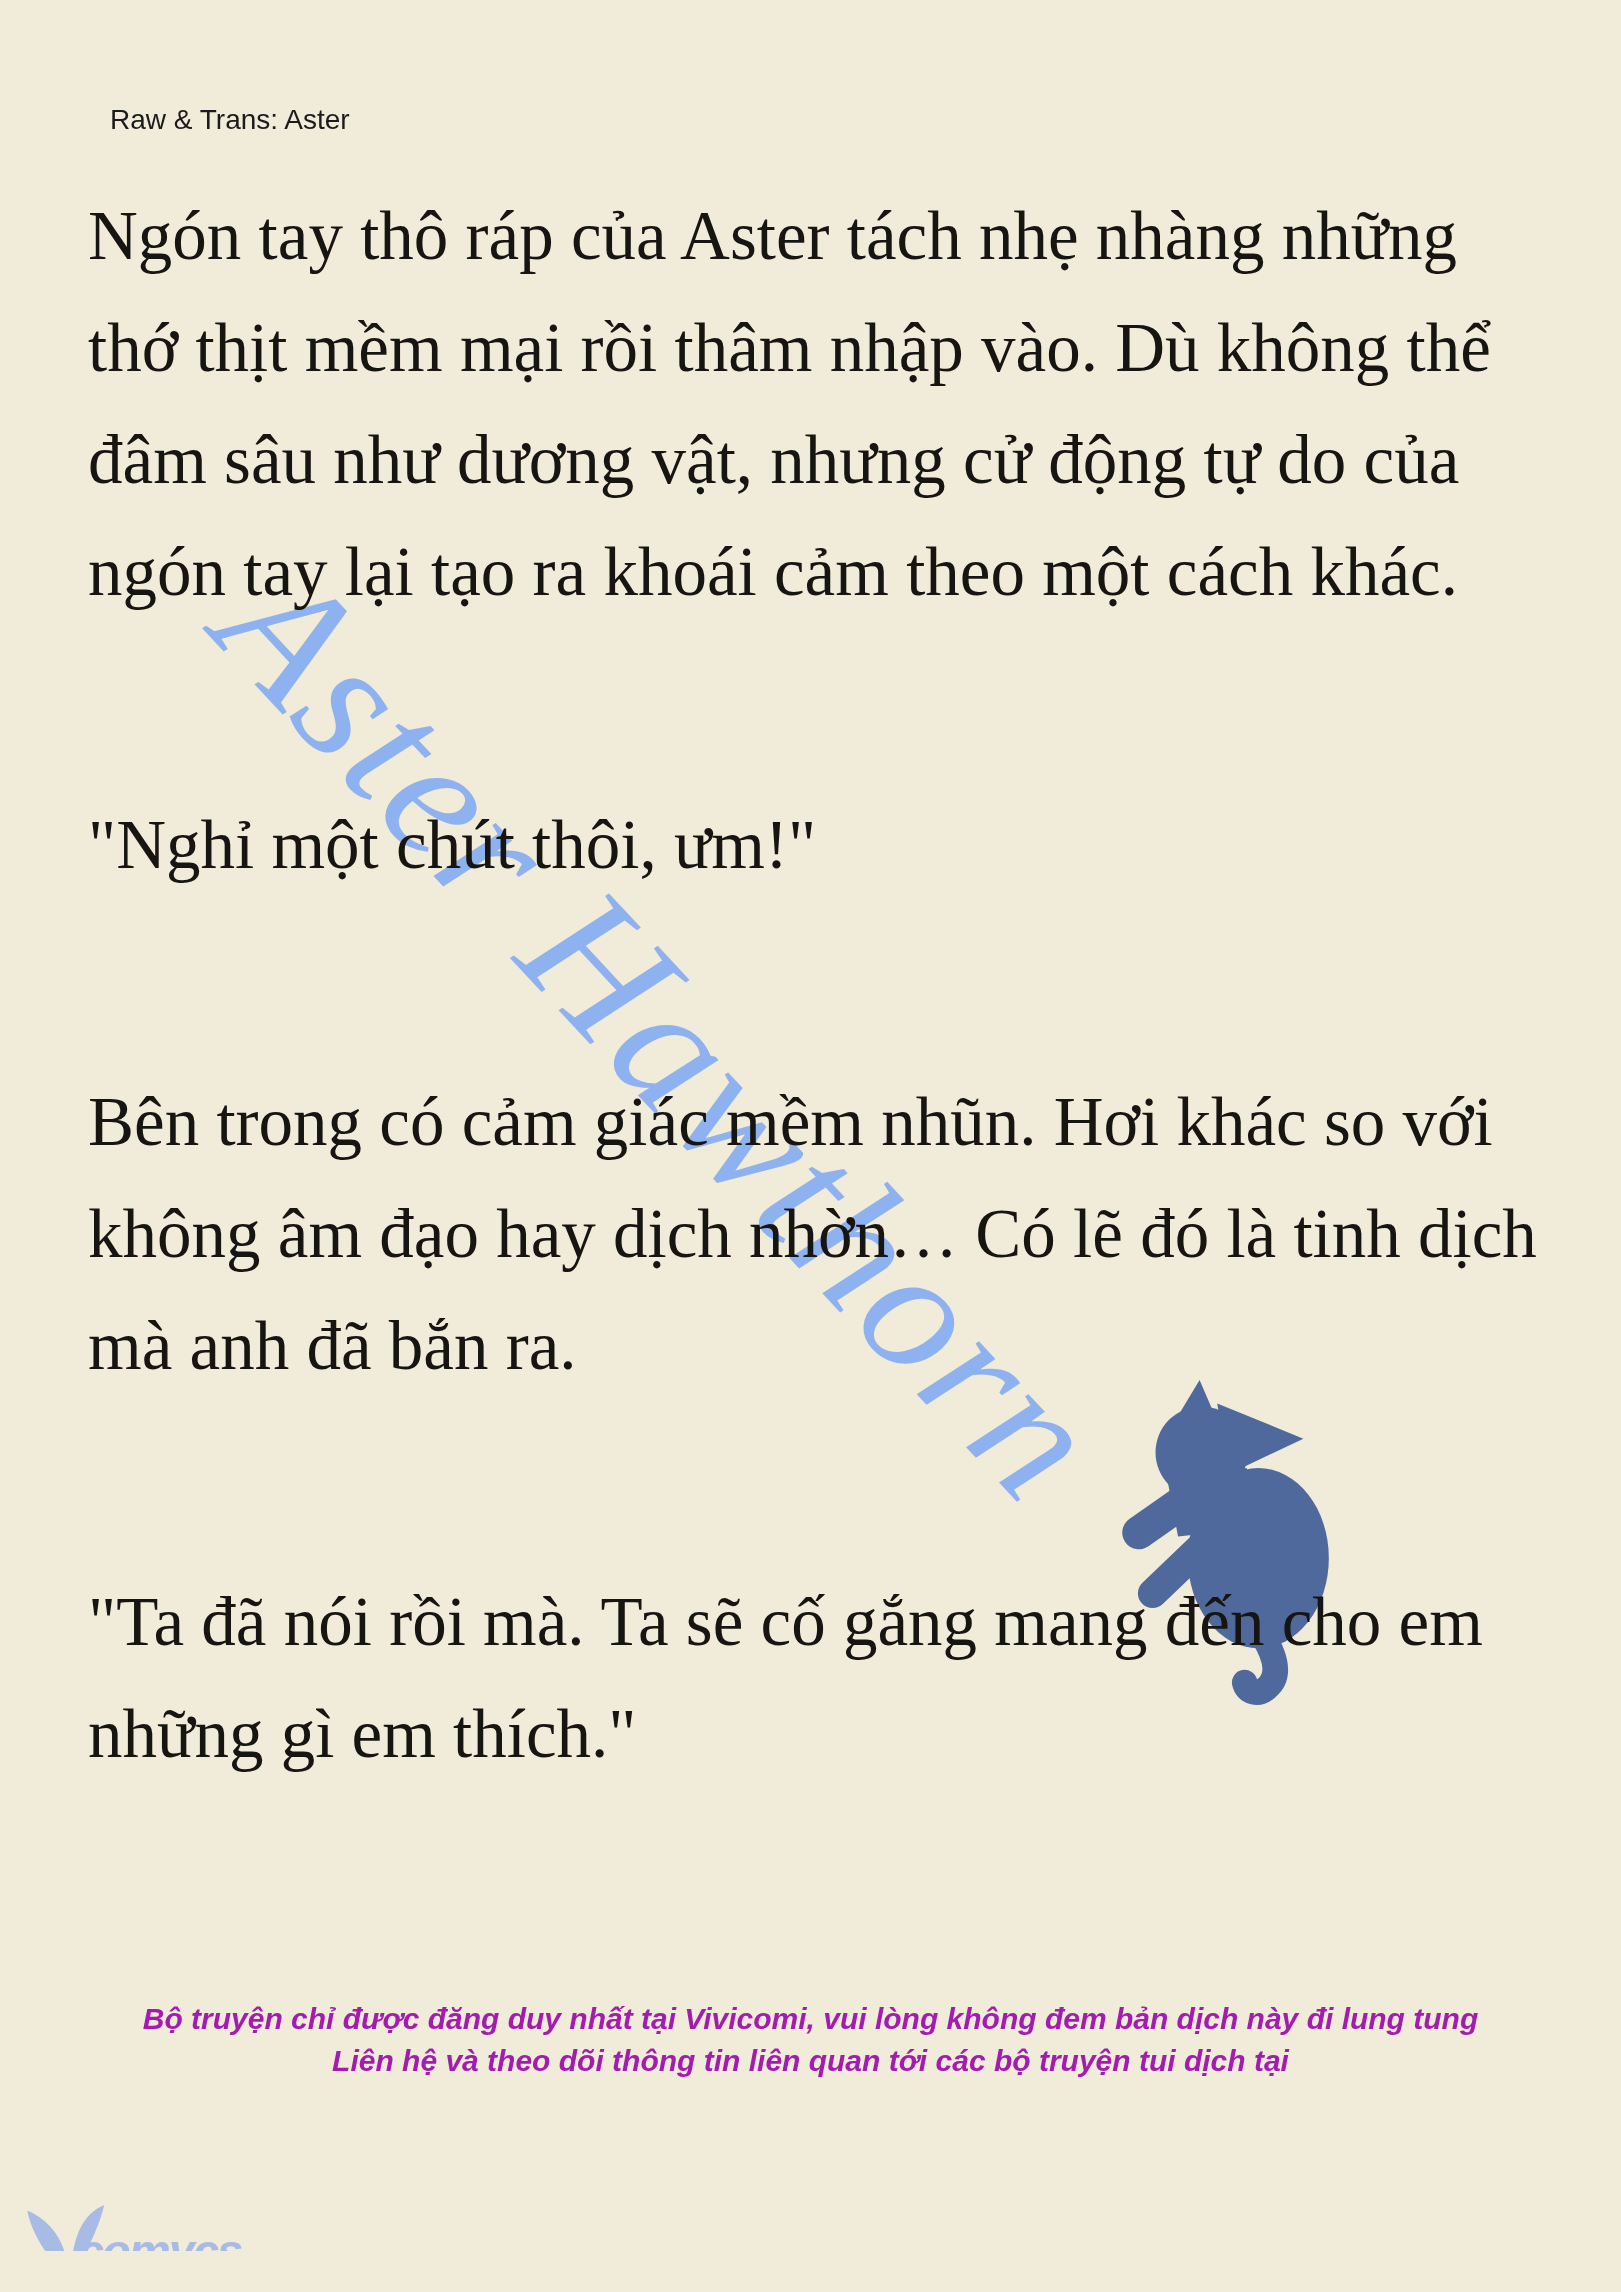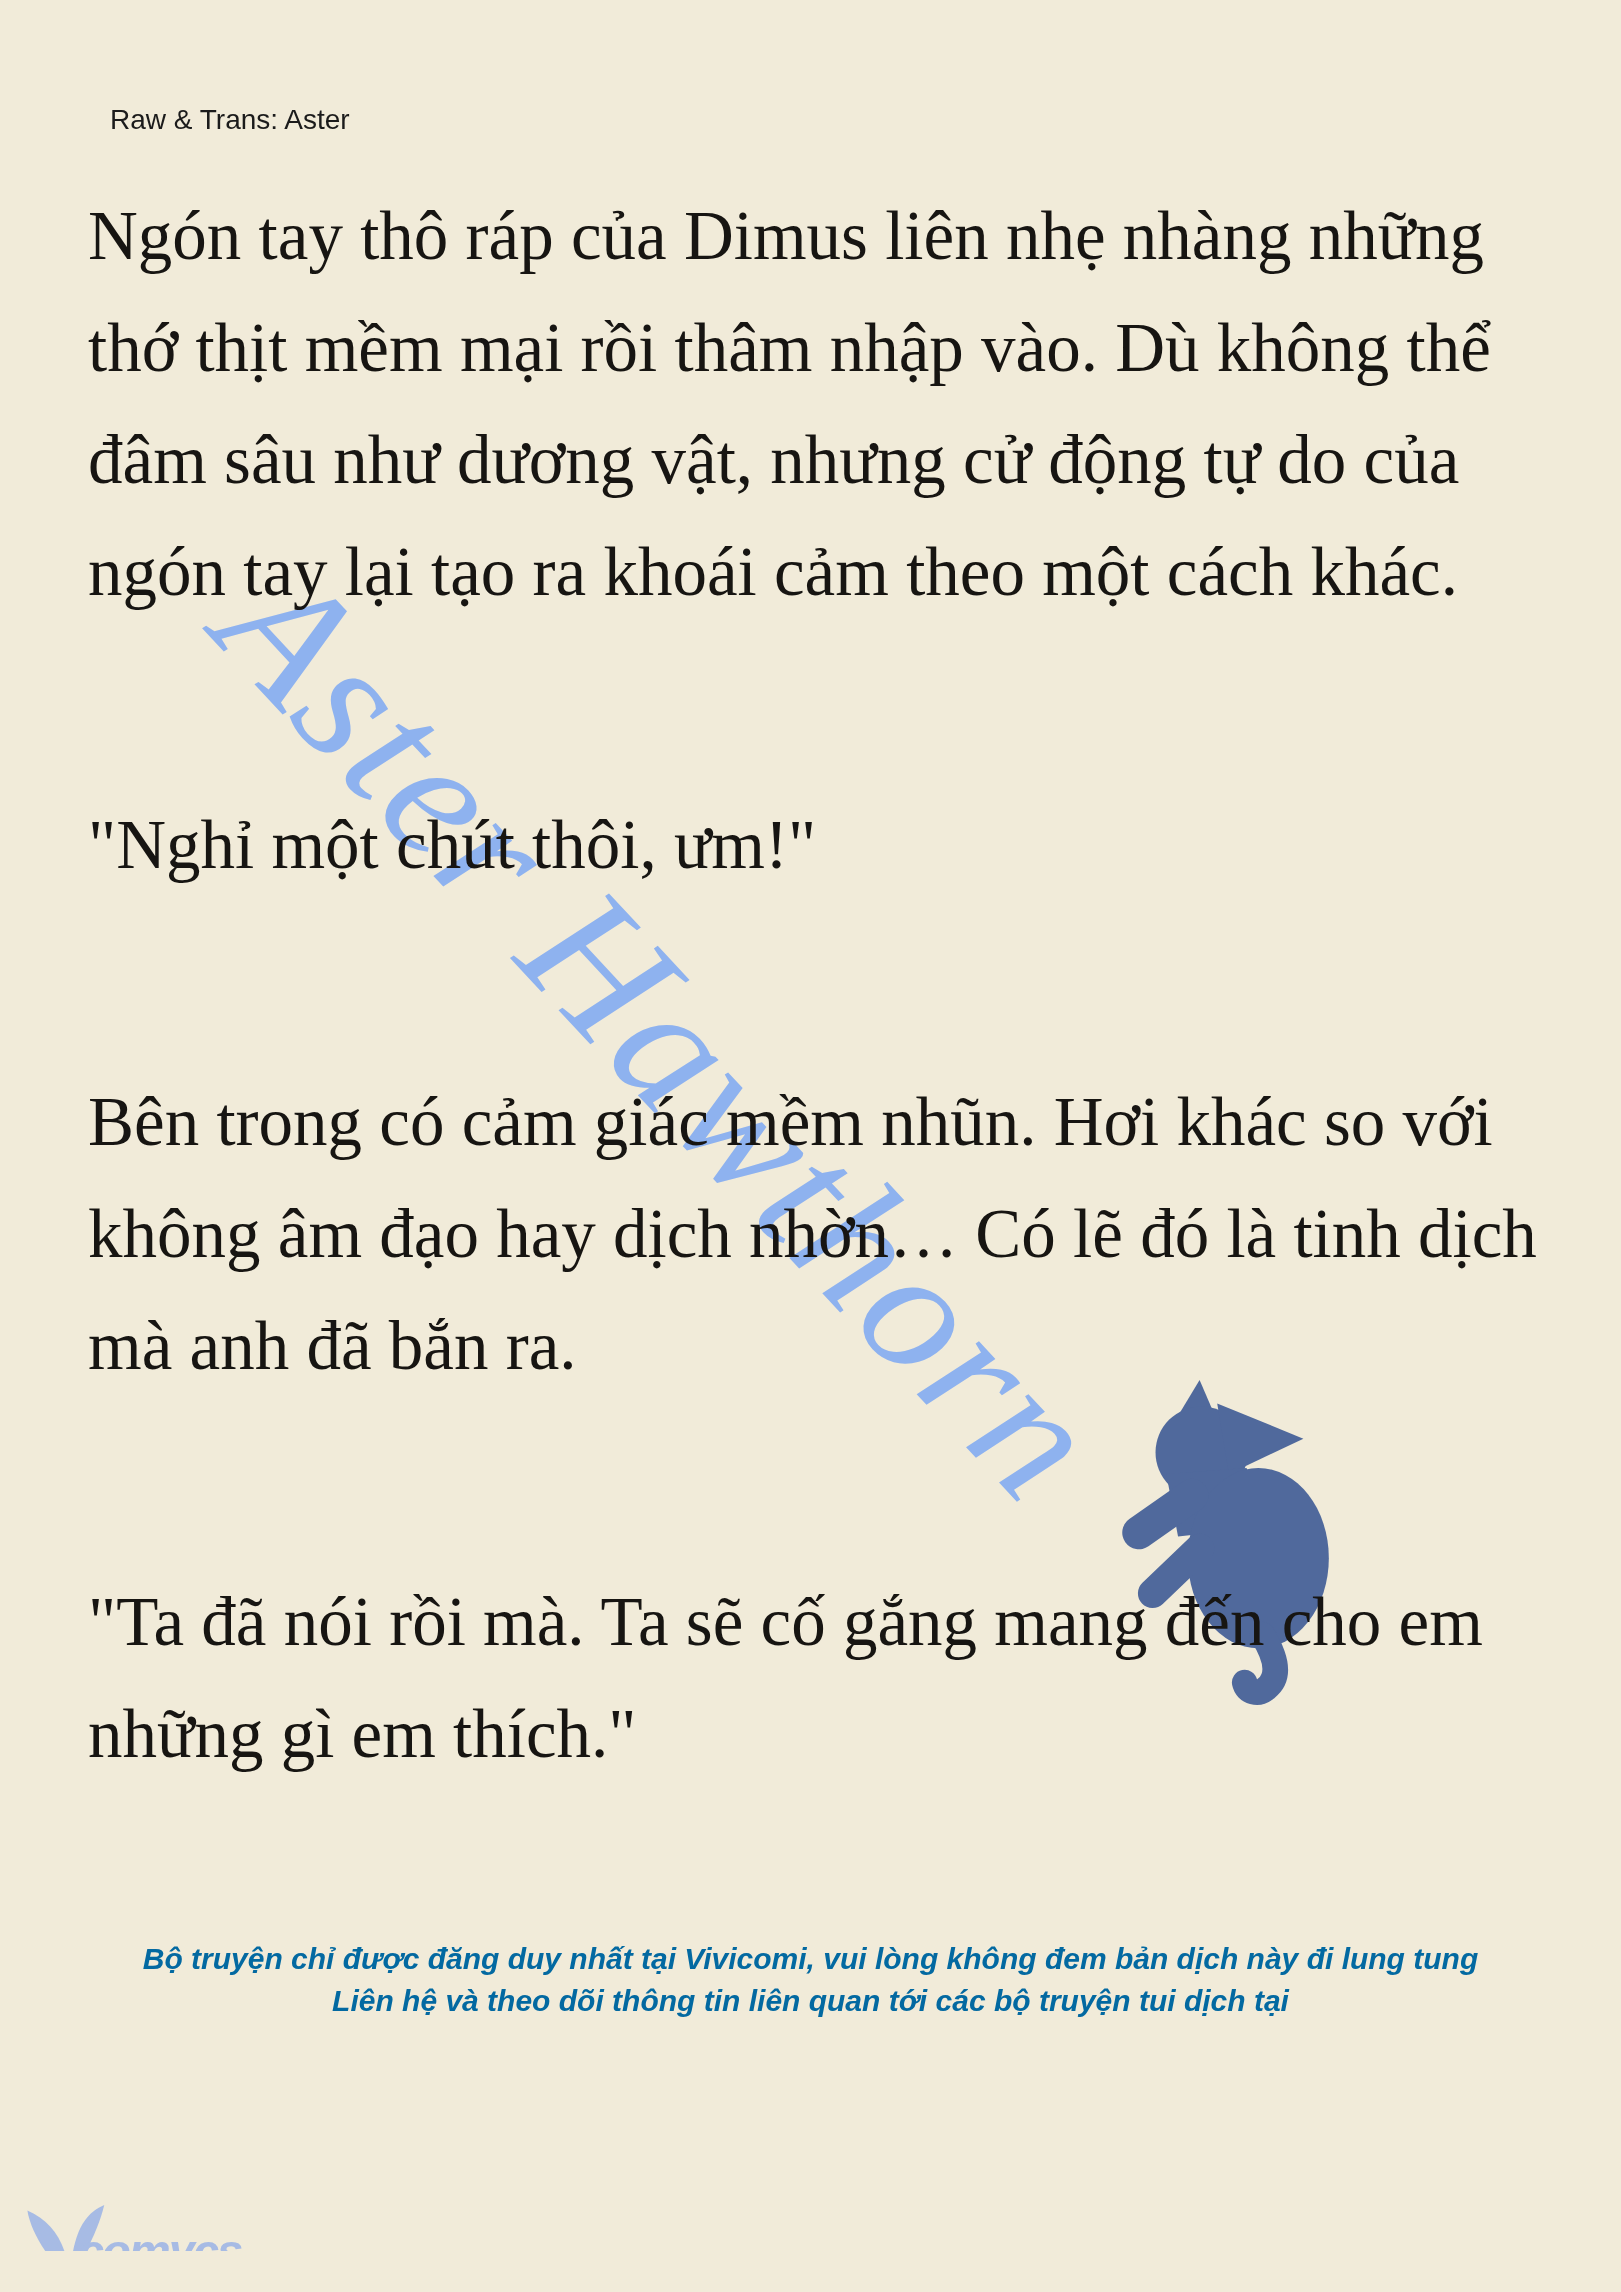--- a/index.html
+++ b/index.html
@@ -34,26 +34,26 @@
     position:absolute;left:88px;
     font-size:69px;line-height:112px;
     white-space:nowrap;z-index:2;
   }
   .para .line{display:block;}
   .p1{top:180px;}
   .pq{top:789px;}
   .p2{top:1066px;}
   .p3{top:1566px;}
   .footer{
-    position:absolute;left:0;top:1938px;width:1621px;
+    position:absolute;left:0;top:1998px;width:1621px;
     text-align:center;
     font-family:"Liberation Sans", sans-serif;
     font-style:italic;font-weight:bold;
     font-size:30px;line-height:42px;
-    color:#0369a1;z-index:2;
+    color:#a21caf;z-index:2;
   }
   .footer .fline{display:block;}
   .logo{position:absolute;left:17.6px;top:2201px;z-index:2;}
 </style>
 </head>
 <body>
 
 <div class="page">
 
   <div class="credit">Raw &amp; Trans: Aster</div>
@@ -69,21 +69,21 @@
       <ellipse cx="144" cy="184" rx="72" ry="92"></ellipse>
     </g>
     <g stroke="#50699c" fill="none" stroke-linecap="round">
       <line x1="76" y1="120" x2="22" y2="158" stroke-width="34"></line>
       <line x1="84" y1="174" x2="36" y2="220" stroke-width="30"></line>
       <path d="M148,262 C164,288 166,306 152,317 C144,324 132,321 130,311" stroke-width="26"></path>
     </g>
   </svg>
 
   <div class="para p1">
-    <span class="line">Ngón tay thô ráp của Dimus liên nhẹ nhàng những</span>
+    <span class="line">Ngón tay thô ráp của Aster tách nhẹ nhàng những</span>
     <span class="line">thớ thịt mềm mại rồi thâm nhập vào. Dù không thể</span>
     <span class="line">đâm sâu như dương vật, nhưng cử động tự do của</span>
     <span class="line">ngón tay lại tạo ra khoái cảm theo một cách khác.</span>
   </div>
 
   <div class="para pq">
     <span class="line">"Nghỉ một chút thôi, ưm!"</span>
   </div>
 
   <div class="para p2">

